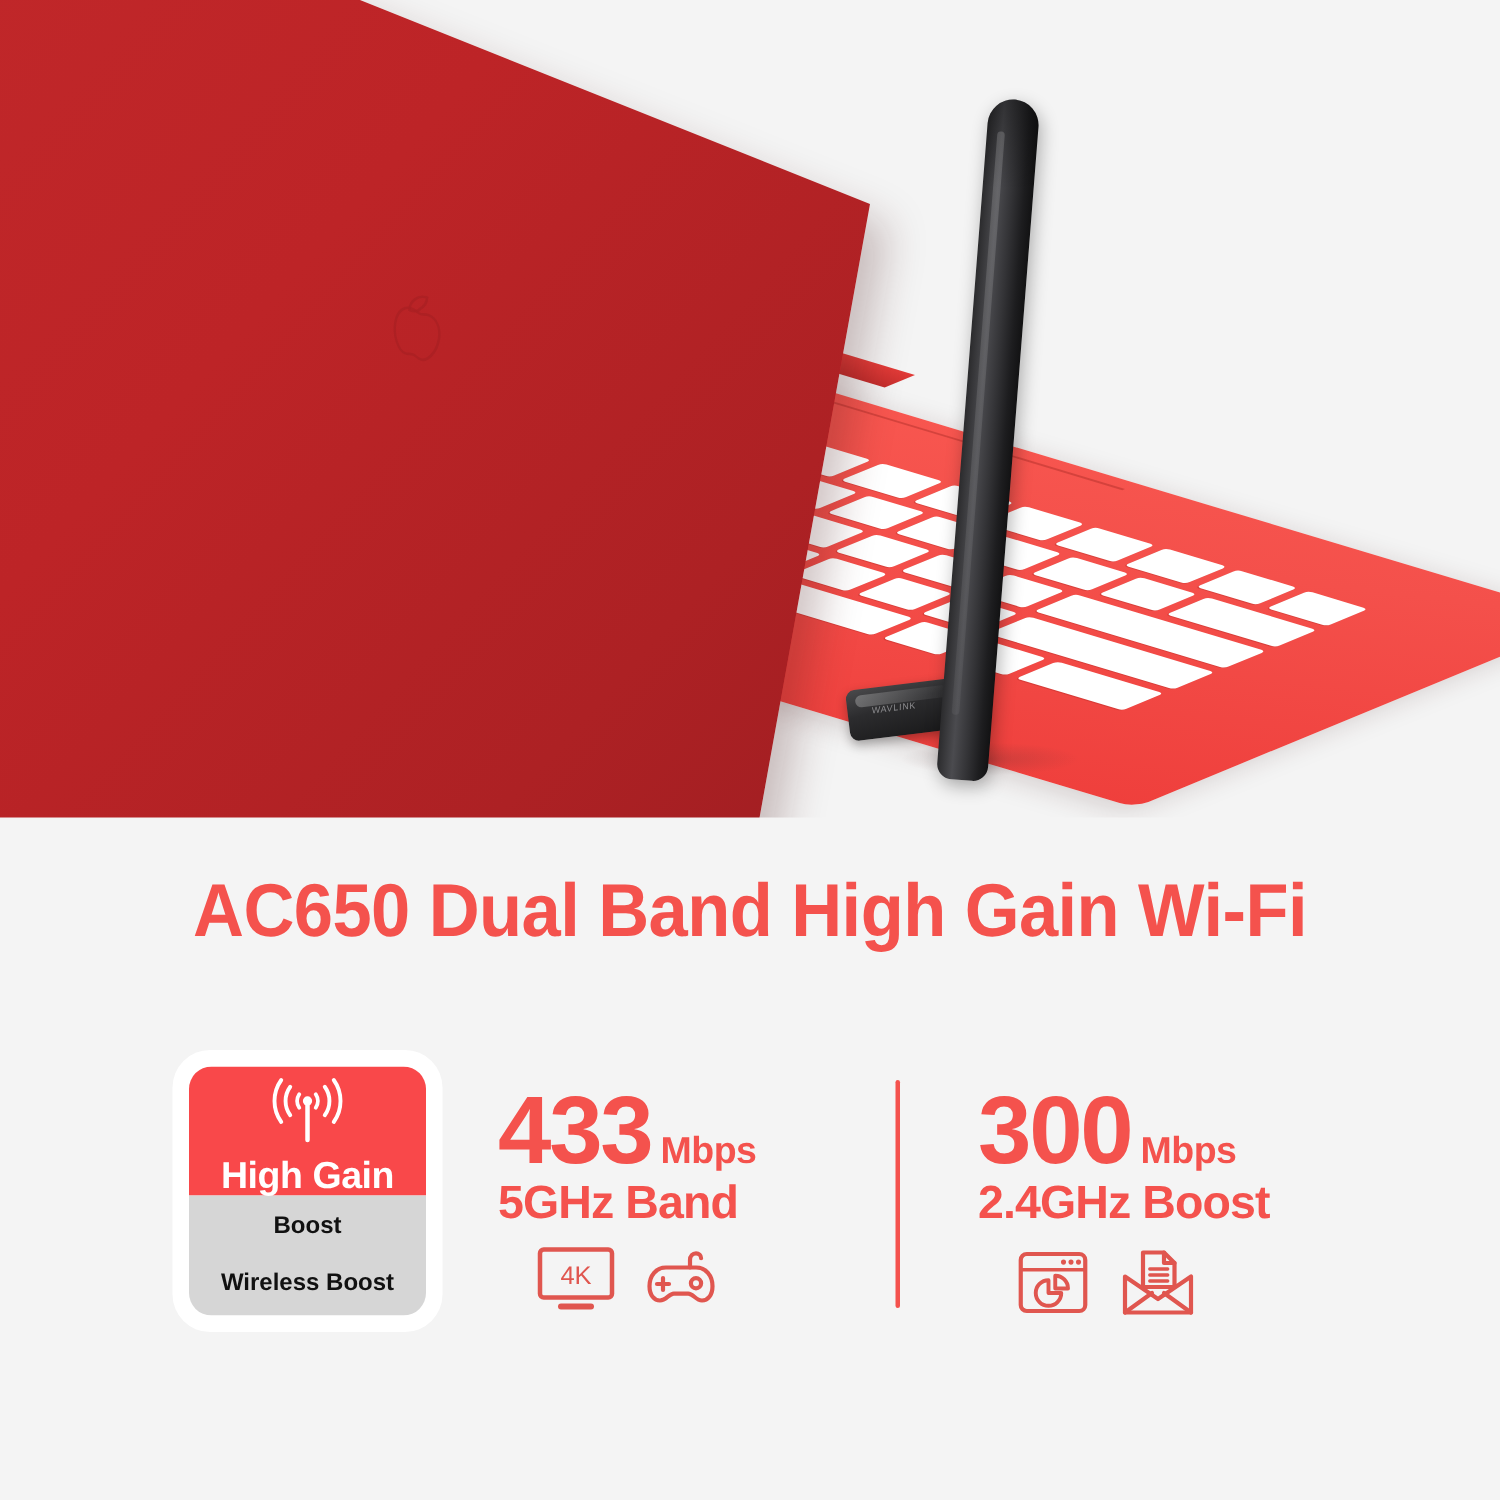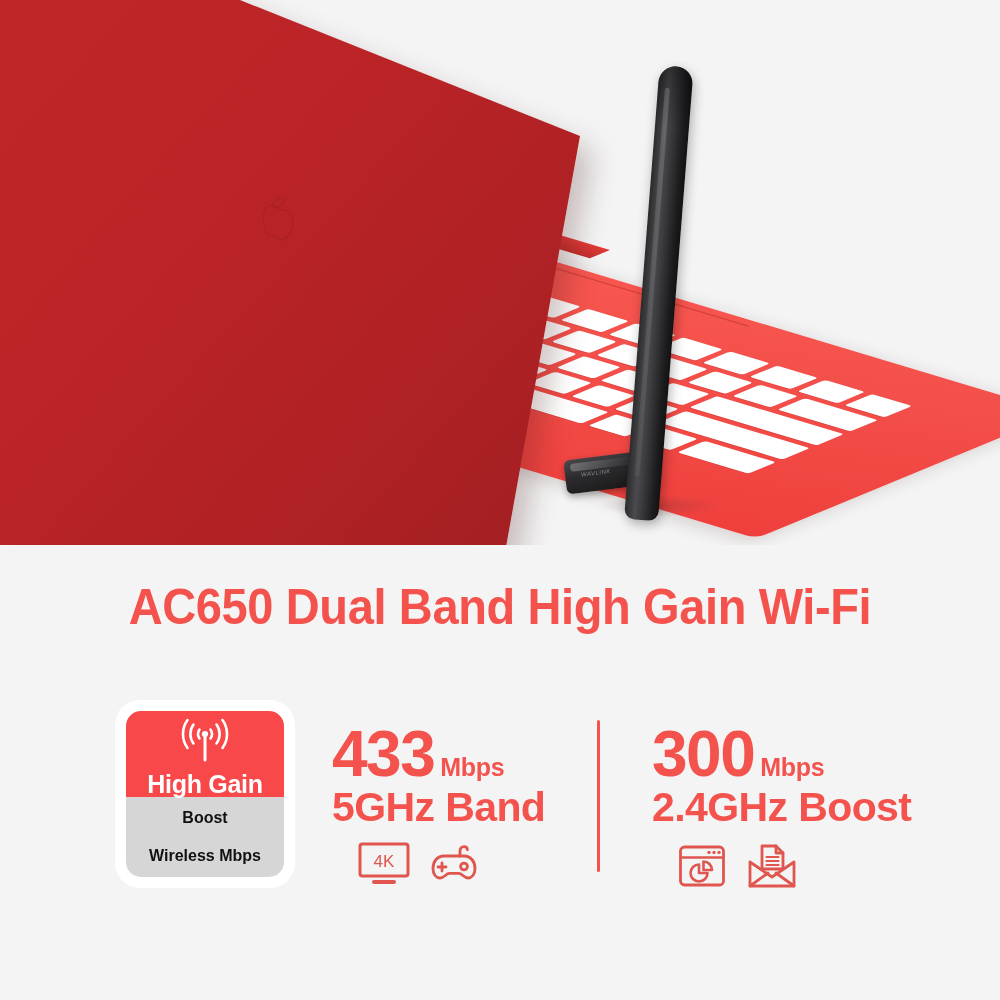--- a/index.html
+++ b/index.html
@@ -316,21 +316,21 @@
   }
   .stat-unit {
     font-size: 25px;
     font-weight: bold;
     color: #f4524d;
     letter-spacing: -0.3px;
     margin-top: 41px;
   }
   .stat-band {
     margin-top: 3px;
-    font-size: 41px;
+    font-size: 31px;
     font-weight: bold;
     color: #f4524d;
     letter-spacing: -0.6px;
     line-height: 1;
   }
   .stat-icons {
     margin-top: 14px;
     display: flex;
     align-items: center;
     gap: 20px;
@@ -465,21 +465,21 @@
                 <path d="M48.5 2a24 24 0 0 1 0 28"></path>
               </g>
               <circle cx="31" cy="16" r="3.1" fill="#ffffff"></circle>
               <path d="M31 18.5V42" stroke="#ffffff" stroke-width="3" stroke-linecap="round"></path>
             </svg>
           </span>
           <span class="badge-title">High Gain</span>
         </div>
         <div class="badge-bottom">
           <span class="badge-sub1">Boost</span>
-          <span class="badge-sub2">Wireless Mbps</span>
+          <span class="badge-sub2">Wireless Boost</span>
         </div>
       </div>
     </div>
 
     <div class="stat stat-5g">
       <div class="stat-speed-row">
         <span class="stat-number">433</span>
         <span class="stat-unit">Mbps</span>
       </div>
       <div class="stat-band">5GHz Band</div>

